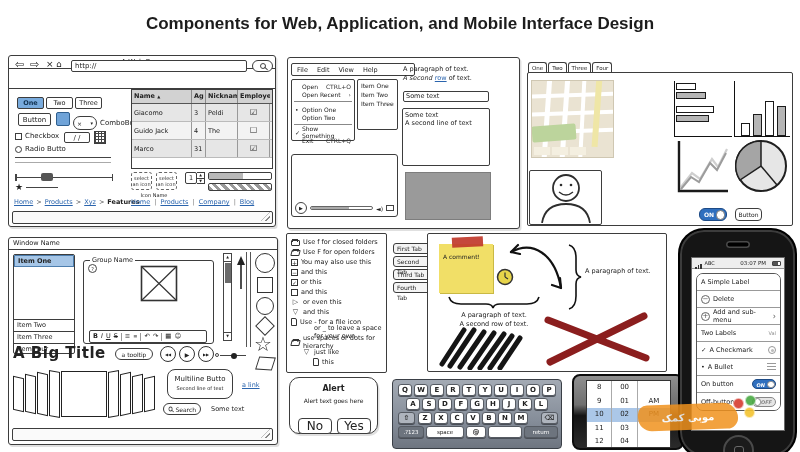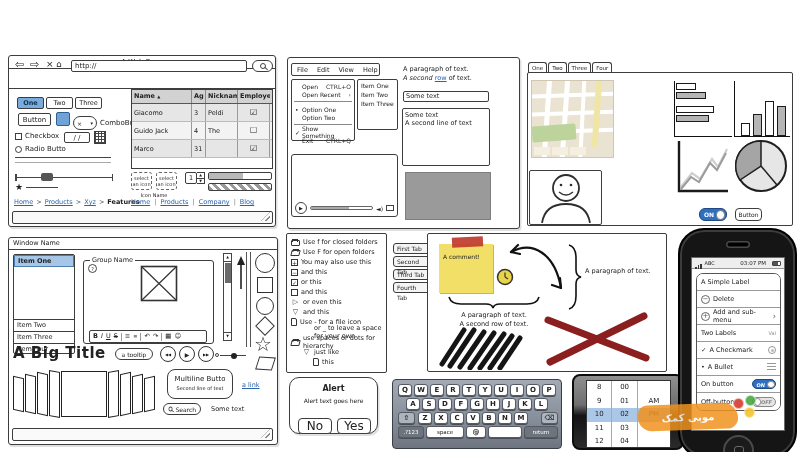--- a/index.html
+++ b/index.html
@@ -110,20 +110,21 @@
 .ptg.off{background:#e6e6e6;border:1px solid #888}
 .ptg.off .knob{position:absolute;left:.5px;top:.5px;width:7.5px;height:7.5px;background:#fff;border-radius:50%;border:1px solid #888}
 .ptg.off .lab{position:absolute;right:3px;top:1.5px;font-size:5px;color:#888;font-weight:bold}
 .sbar{display:inline-block;background:#333;margin-right:1px}
 </style>
 </head>
 <body>
 
 <div class="canvas">
 
+  <div class="a ttl">Components for Web, Application, and Mobile Interface Design</div>
 
   <section class="panel" style="left:8px;top:55px;width:268px;height:172px">
     <div class="b-titlebar">A Web Page</div>
     <div class="b-toolbar">
       <span class="a" style="left:6px;top:2px;font-size:11px">⇦</span>
       <span class="a" style="left:21px;top:2px;font-size:11px">⇨</span>
       <span class="a" style="left:37px;top:3px;font-size:9px">×</span>
       <span class="a" style="left:47px;top:3px;font-size:9px">⌂</span>
       <span class="a urlbox" style="left:62px;top:4px;width:176px;height:12px">http://</span>
       <span class="a pill ctr" style="left:243px;top:4px;width:21px;height:12px">
@@ -218,21 +219,21 @@
         <span class="nl">Products</span>
         <span class="nl">Company</span>
         <span class="nl">Blog</span>
       </div>
     <div class="a statusbar" style="left:3px;top:155px;width:261px;height:13px">
         <span class="grip"></span>
       </div>
   </section>
 
   <section class="panel" style="left:287px;top:57px;width:233px;height:172px">
-    <div class="a bd row" style="left:3px;top:5px;width:89px;height:13px;padding-left:5px">
+    <div class="a bd row" style="left:3px;top:5px;width:124px;height:13px;padding-left:5px">
         <span class="mbitem">File</span>
         <span class="mbitem">Edit</span>
         <span class="mbitem">View</span>
         <span class="mbitem">Help</span>
       </div>
     <div class="a bd" style="left:3px;top:21px;width:64px;height:62px;padding-top:2px">
   <div class="menu-item">
     <span class="mi-pre"></span>
     <span>Open</span>
     <span class="mi-sc">CTRL+O</span>

